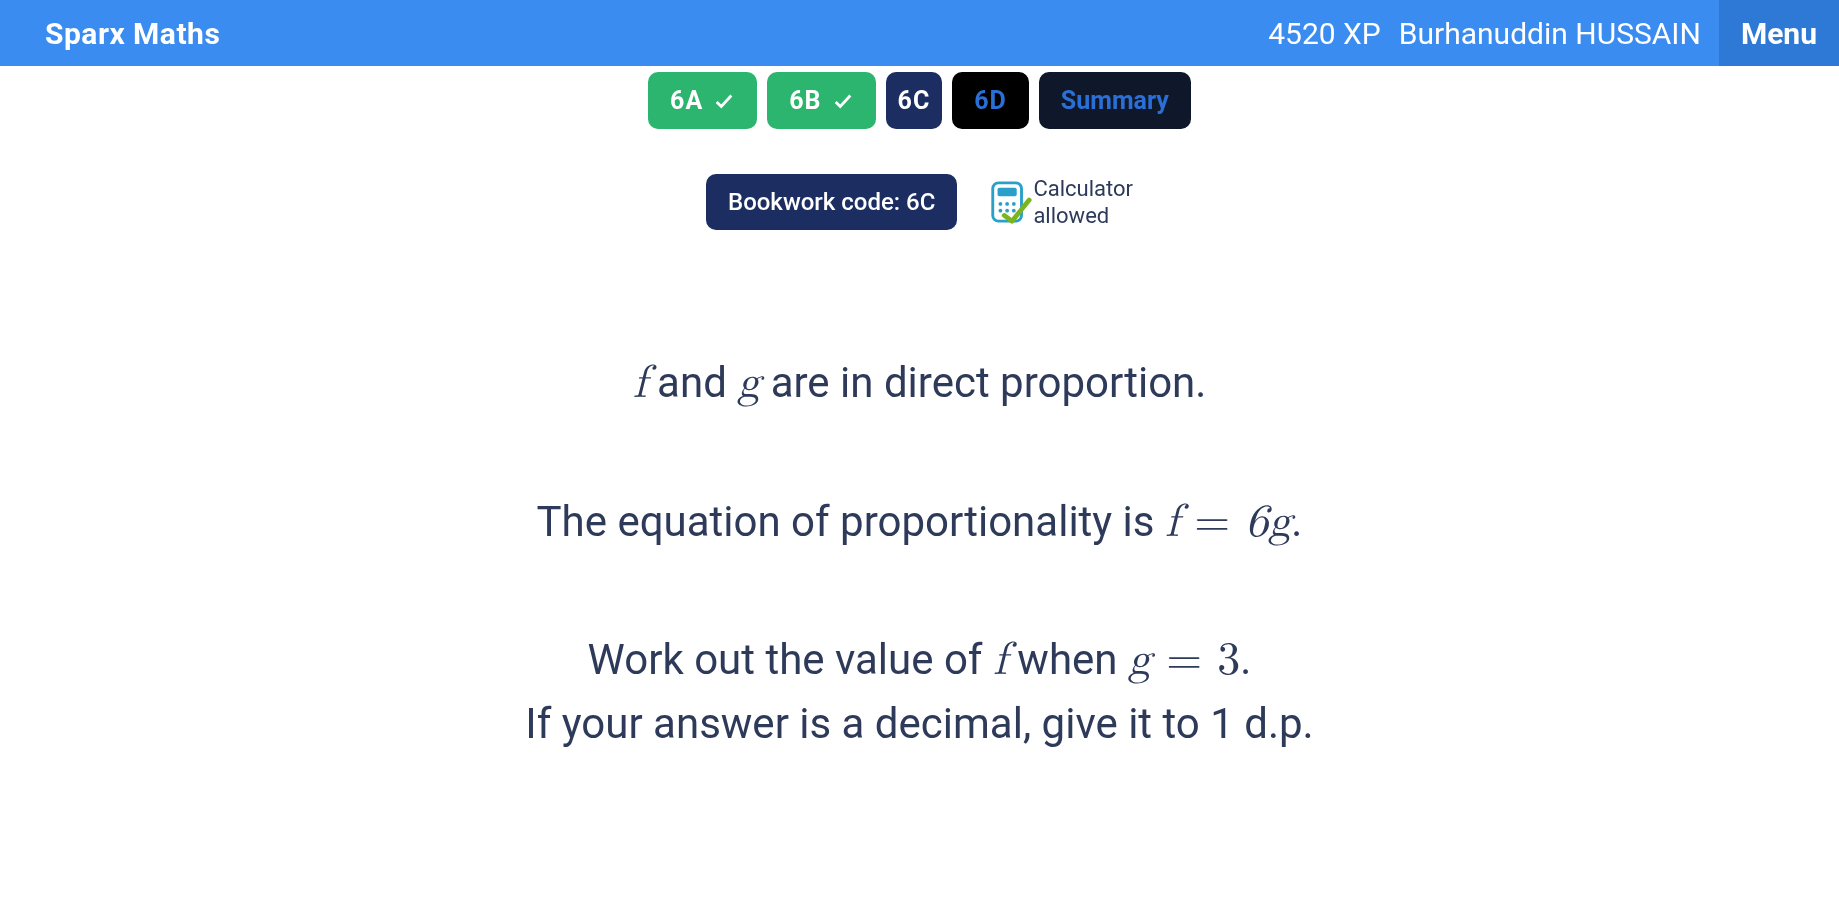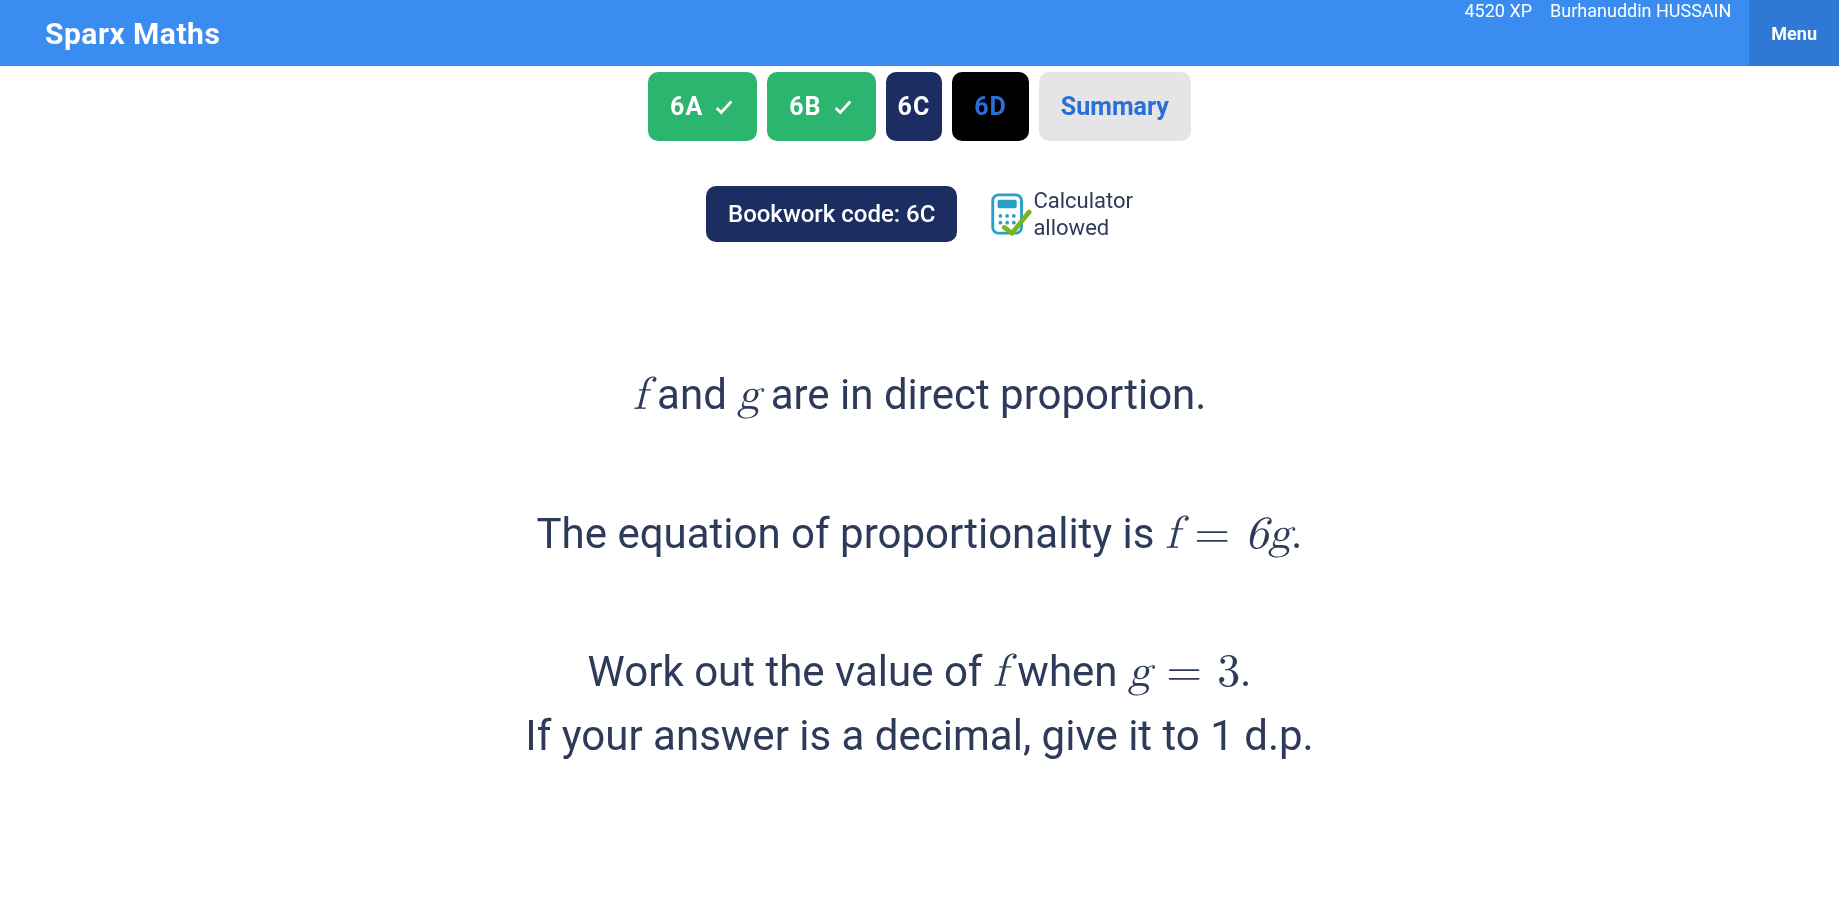--- a/index.html
+++ b/index.html
@@ -22,23 +22,23 @@
     padding-left:45px;
     color:#fff;
   }
   .brand {
     font-size:30px;
     font-weight:700;
     letter-spacing:0.5px;
   }
   .header-right {
     display:flex;
-    align-items:flex-start;
+    align-items:center;
     height:100%;
-    font-size:18px;
+    font-size:30px;
     font-weight:400;
   }
   .xp { margin-right:18px; }
   .username { margin-right:18px; }
   .menu-btn {
     background:#2f79d6;
     height:100%;
     display:flex;
     align-items:center;
     padding:0 22px;
@@ -49,29 +49,29 @@
     display:flex;
     justify-content:center;
     gap:10px;
     margin-top:6px;
   }
   .tab {
     border-radius:10px;
     font-size:25px;
     font-weight:700;
     letter-spacing:1px;
-    padding:20px 22px;
+    padding:8px 22px;
     display:flex;
     align-items:center;
     gap:10px;
   }
   .tab.done { background:#2bb56e; color:#fff; }
   .tab.current { background:#1b2d61; color:#fff; padding:14px 12px; }
   .tab.other { background:#000000; color:#2a6fd6; }
-  .tab.summary { background:#e5e5e5; color:#2a6fd6; font-weight:700; letter-spacing:0; }
+  .tab.summary { background:#0f172a; color:#2a6fd6; font-weight:700; letter-spacing:0; }
   .check {
     width:22px; height:22px; stroke:#fff; stroke-width:3; fill:none;
   }
   
   .info-row {
     display:flex;
     justify-content:center;
     align-items:center;
     gap:30px;
     margin-top:45px;

